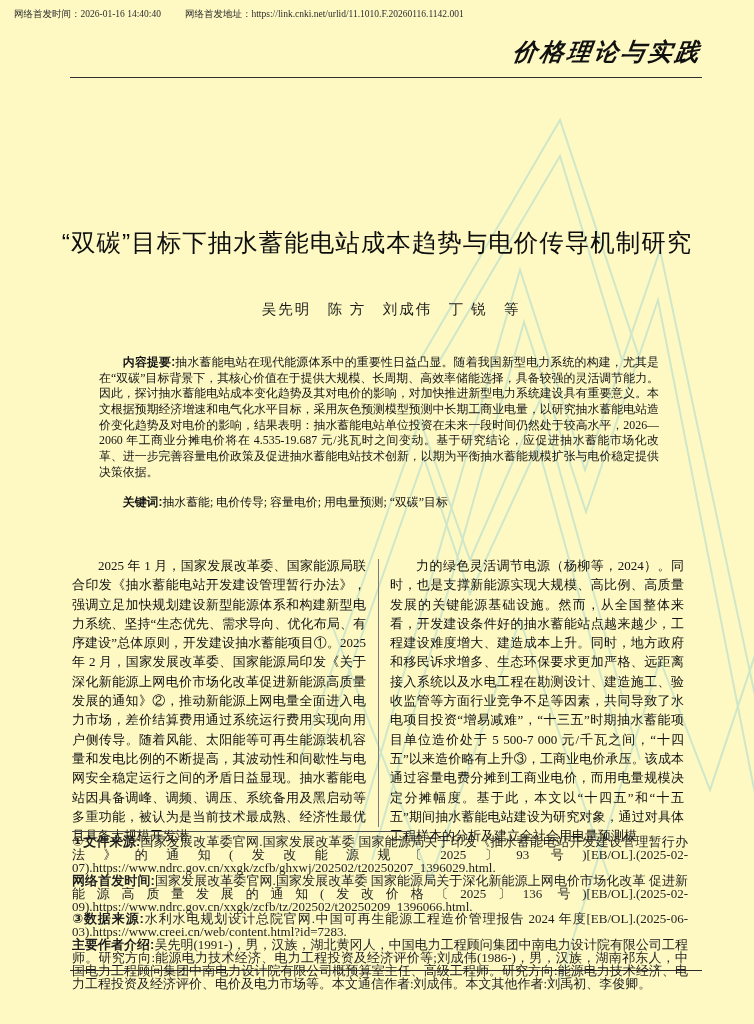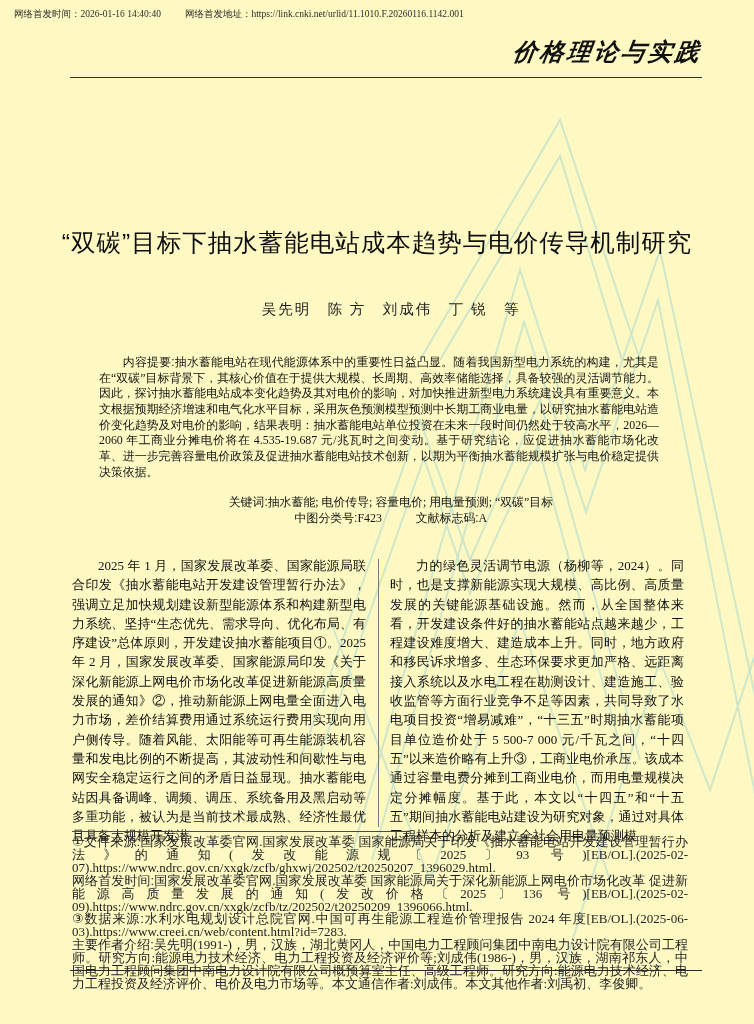--- a/index.html
+++ b/index.html
@@ -23,23 +23,23 @@
     position:absolute;top:226px;left:40px;width:674px;z-index:1;
     text-align:center;font-family:"Liberation Sans","DejaVu Sans",sans-serif;
     font-weight:400;font-size:24.5px;letter-spacing:1px;color:#0d0d0d;
   }
   .authors{position:absolute;top:300px;left:14px;width:754px;z-index:1;text-align:center;font-size:14.5px;letter-spacing:2px;color:#1a1a1a;}
 
   .abstract{
     position:absolute;top:343px;left:99px;width:560px;z-index:1;
     font-size:11.9px;line-height:15.7px;text-align:justify;text-indent:2em;color:#141414;
   }
-  .blabel{font-family:"Liberation Sans","DejaVu Sans",sans-serif;font-weight:400;}
+  .blabel{font-family:"Liberation Sans","DejaVu Sans",sans-serif;font-weight:700;}
 
-  .meta{position:absolute;top:494px;left:99px;width:560px;z-index:1;font-size:11.9px;line-height:16.2px;color:#141414;text-align:center;}
+  .meta{position:absolute;top:494px;left:99px;width:560px;z-index:1;font-size:11.9px;line-height:16.2px;color:#141414;}
   .meta p{margin:0;text-indent:2em;}
   .clc-gap{display:inline-block;width:34px;}
 
   .columns{
     position:absolute;top:556px;left:72px;width:612px;height:276px;z-index:1;
     font-size:13px;line-height:19.3px;text-align:justify;color:#111;
   }
   .col{position:absolute;top:0;width:294px;}
   .col.left{left:0;}
   .col.right{left:318px;}
@@ -80,21 +80,20 @@
   <div class="journal">价格理论与实践</div>
   <div class="rule-top"></div>
 
   <div class="title">“双碳”目标下抽水蓄能电站成本趋势与电价传导机制研究</div>
   <div class="authors">吴先明　陈 方　刘成伟　丁 锐　等</div>
 
   <p class="abstract"><span class="blabel">内容提要:</span><span>抽水蓄能电站在现代能源体系中的重要性日益凸显。随着我国新型电力系统的构建，尤其是在“双碳”目标背景下，其核心价值在于提供大规模、长周期、高效率储能选择，具备较强的灵活调节能力。因此，探讨抽水蓄能电站成本变化趋势及其对电价的影响，对加快推进新型电力系统建设具有重要意义。本文根据预期经济增速和电气化水平目标，采用灰色预测模型预测中长期工商业电量，以研究抽水蓄能电站造价变化趋势及对电价的影响，结果表明：抽水蓄能电站单位投资在未来一段时间仍然处于较高水平，2026—2060 年工商业分摊电价将在 4.535-19.687 元/兆瓦时之间变动。基于研究结论，应促进抽水蓄能市场化改革、进一步完善容量电价政策及促进抽水蓄能电站技术创新，以期为平衡抽水蓄能规模扩张与电价稳定提供决策依据。</span></p>
 
   <div class="meta">
     <p><span class="blabel">关键词:</span><span>抽水蓄能; 电价传导; 容量电价; 用电量预测; “双碳”目标</span></p>
-    <p><span class="blabel">中图分类号:</span><span>F423</span><span class="clc-gap"></span><span class="blabel">文献标志码:</span><span>A</span></p>
   </div>
 
   <div class="columns">
     <div class="col left">
       <p>2025 年 1 月，国家发展改革委、国家能源局联合印发《抽水蓄能电站开发建设管理暂行办法》，强调立足加快规划建设新型能源体系和构建新型电力系统、坚持“生态优先、需求导向、优化布局、有序建设”总体原则，开发建设抽水蓄能项目①。2025 年 2 月，国家发展改革委、国家能源局印发《关于深化新能源上网电价市场化改革促进新能源高质量发展的通知》②，推动新能源上网电量全面进入电力市场，差价结算费用通过系统运行费用实现向用户侧传导。随着风能、太阳能等可再生能源装机容量和发电比例的不断提高，其波动性和间歇性与电网安全稳定运行之间的矛盾日益显现。抽水蓄能电站因具备调峰、调频、调压、系统备用及黑启动等多重功能，被认为是当前技术最成熟、经济性最优且具备大规模开发潜</p>
     </div>
     <div class="col-divider"></div>
     <div class="col right">
       <p>力的绿色灵活调节电源（杨柳等，2024）。同时，也是支撑新能源实现大规模、高比例、高质量发展的关键能源基础设施。然而，从全国整体来看，开发建设条件好的抽水蓄能站点越来越少，工程建设难度增大、建造成本上升。同时，地方政府和移民诉求增多、生态环保要求更加严格、远距离接入系统以及水电工程在勘测设计、建造施工、验收监管等方面行业竞争不足等因素，共同导致了水电项目投资“增易减难”，“十三五”时期抽水蓄能项目单位造价处于 5 500-7 000 元/千瓦之间，“十四五”以来造价略有上升③，工商业电价承压。该成本通过容量电费分摊到工商业电价，而用电量规模决定分摊幅度。基于此，本文以“十四五”和“十五五”期间抽水蓄能电站建设为研究对象，通过对具体工程样本的分析及建立全社会用电量预测模</p>
     </div>

